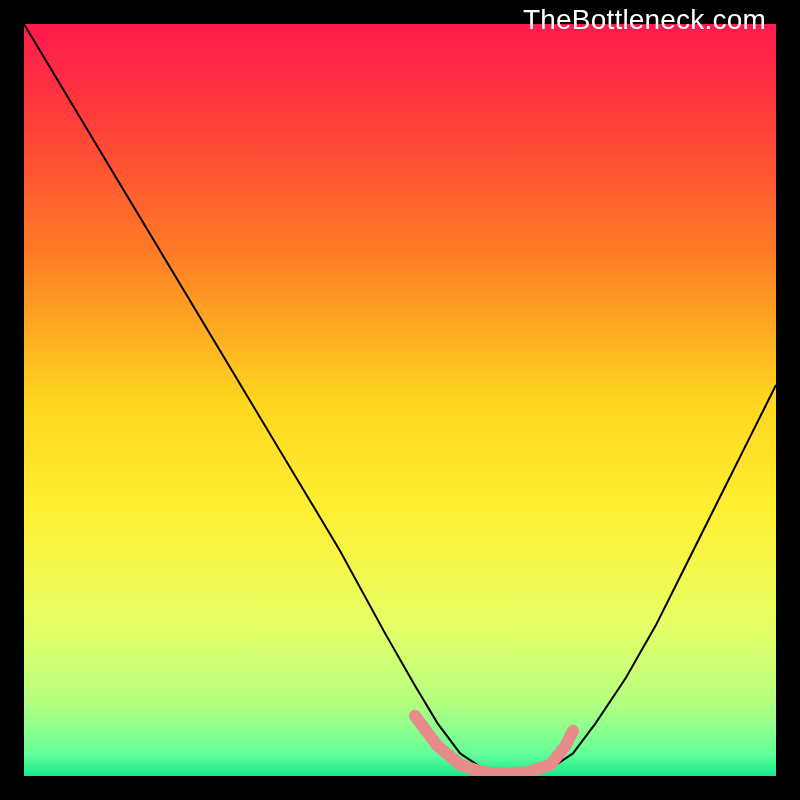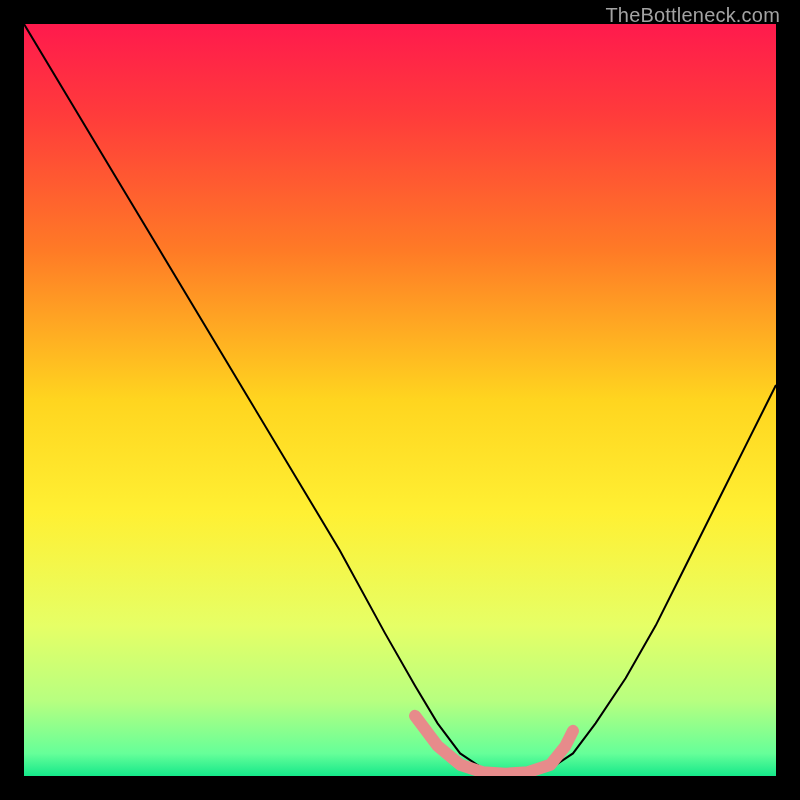--- a/index.html
+++ b/index.html
@@ -7,23 +7,23 @@
     padding: 0;
     width: 800px;
     height: 800px;
     background: #000;
     position: relative;
     font-family: Arial, Helvetica, sans-serif;
   }
   .watermark {
     position: absolute;
     top: 4px;
-    right: 20px;
-    color: #a3a3a3;
-    font-size: 20px;
+    right: 34px;
+    color: #ffffff;
+    font-size: 28px;
     font-weight: 400;
     z-index: 10;
     letter-spacing: 0.2px;
   }
   .plot-area {
     position: absolute;
     left: 24px;
     top: 24px;
     width: 752px;
     height: 752px;

